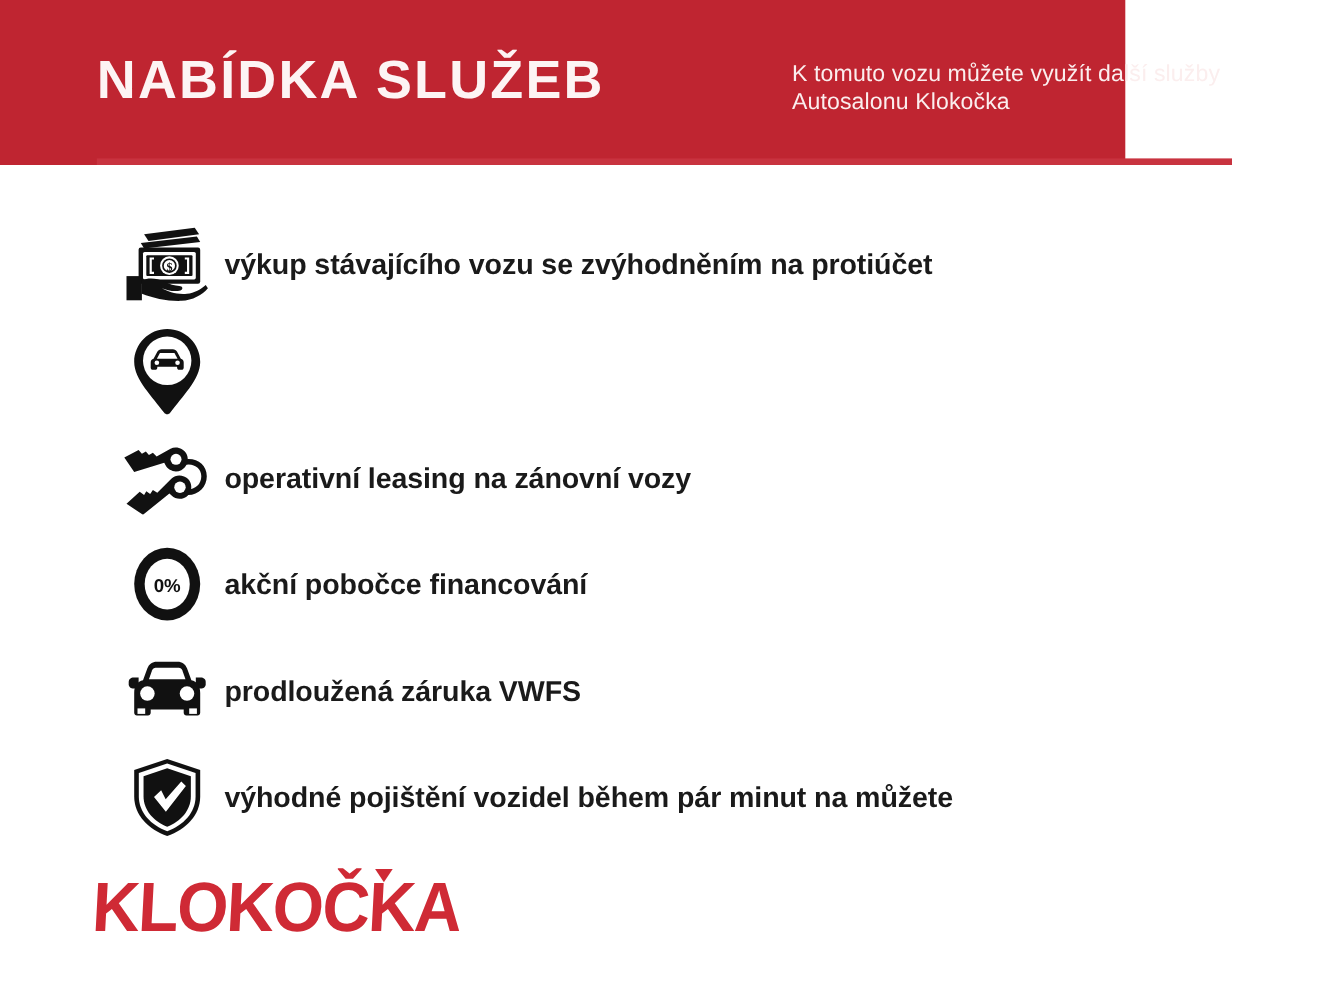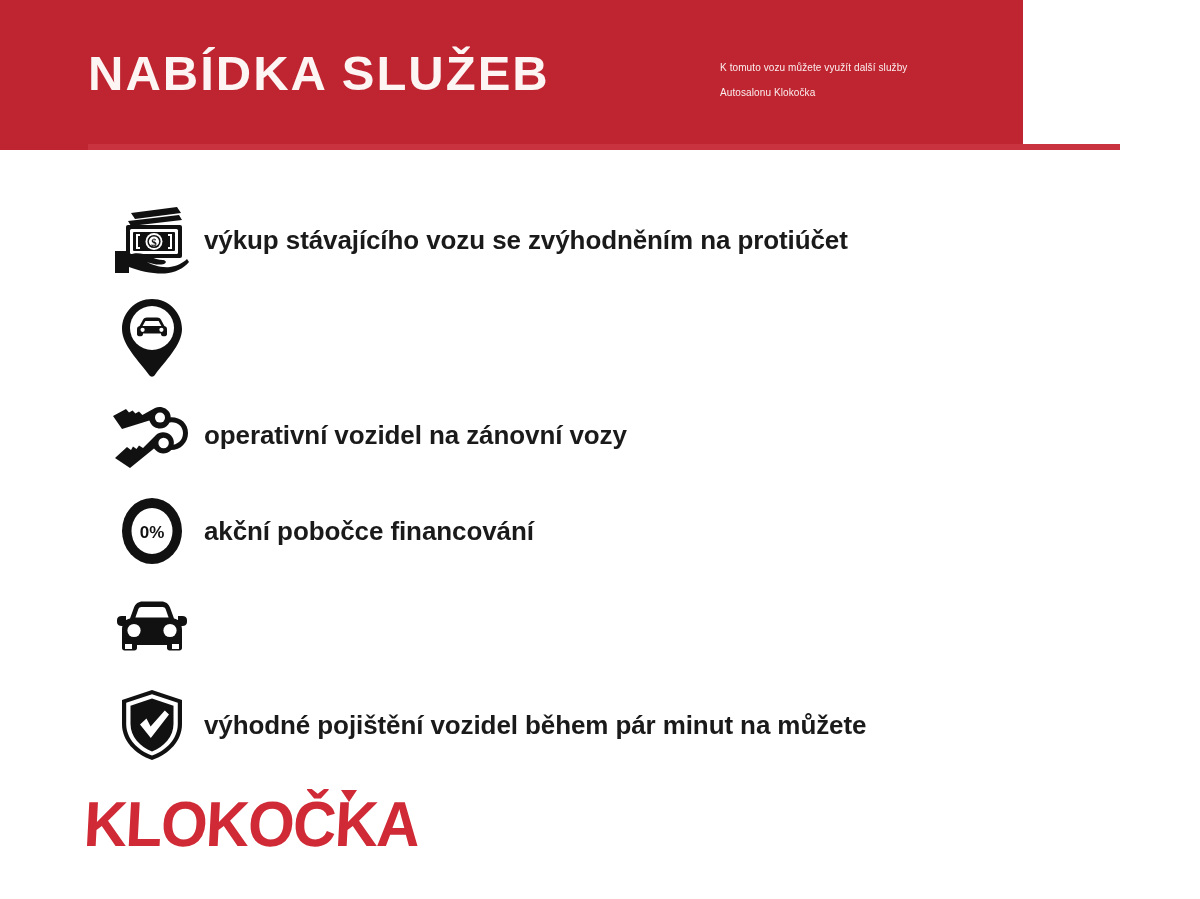--- a/index.html
+++ b/index.html
@@ -43,21 +43,21 @@
     letter-spacing: 2.0px;
     line-height: 58px;
     white-space: nowrap;
     font-stretch: condensed;
   }
   .header-subtitle {
     position: absolute;
     left: 632px;
     top: 55px;
     width: 420px;
-    font-size: 10px;
+    font-size: 21px;
     font-weight: normal;
     color: #fbeeee;
     line-height: 25px;
     letter-spacing: 0.1px;
   }
   .header-subtitle .sub-line {
     display: block;
     white-space: nowrap;
   }
   
@@ -194,21 +194,21 @@
         <path d="M5 56 L17 45 L21 48 L23 44.5 L26.5 47 L29 43.5 L33 46 L46 33 C50 29 57 29.5 61 33.5
                  C65 37.6 64.8 44.5 60.8 48.4 C56.8 52.4 50 52.5 46 48.5 L44 46.6 L20 66 Z" fill="#111111"></path>
         <circle cx="53.6" cy="41" r="5.2" fill="#ffffff"></circle>
 
         <path d="M3 14 L16 7 L19 10.5 L22.6 8.4 L25.4 11.6 L29 9.6 L32.4 13 L45 6
                  C50 3.4 57 5.6 59.6 10.8 C62.2 16 60 22.8 54.8 25.4 C49.6 28 43 26 40.4 20.8
                  L39.3 18.6 L12 27 Z" fill="#111111"></path>
         <circle cx="50" cy="15.6" r="5" fill="#ffffff"></circle>
       </svg>
     </span>
-    <span class="service-label">operativní vozidel na zánovní vozy</span>
+    <span class="service-label">operativní leasing na zánovní vozy</span>
   </div>
 
   <div class="service-row">
     <span class="service-icon">
       <svg width="64" height="70" viewBox="0 0 64 70" fill="none" xmlns="http://www.w3.org/2000/svg">
         <ellipse cx="32" cy="35" rx="30" ry="33" fill="#111111"></ellipse>
         <ellipse cx="32" cy="35" rx="20.5" ry="23" fill="#ffffff"></ellipse>
         <text x="32" y="42" font-family="'Liberation Sans', sans-serif" font-size="17" font-weight="bold" fill="#111111" text-anchor="middle">0%</text>
       </svg>
     </span>
@@ -230,20 +230,21 @@
         <path d="M25.5 7 L46.5 7 C48 7 49.2 7.9 49.7 9.3 L52.6 17.5 L19.4 17.5 L22.3 9.3
                  C22.8 7.9 24 7 25.5 7 Z" fill="#ffffff"></path>
 
         <circle cx="18" cy="30.5" r="6.6" fill="#ffffff"></circle>
         <circle cx="54" cy="30.5" r="6.6" fill="#ffffff"></circle>
 
         <rect x="9" y="44" width="7" height="5" fill="#ffffff"></rect>
         <rect x="56" y="44" width="7" height="5" fill="#ffffff"></rect>
       </svg>
     </span>
+    <span class="service-label">prodloužená záruka VWFS</span>
   </div>
 
   <div class="service-row">
     <span class="service-icon">
       <svg width="64" height="72" viewBox="0 0 64 72" fill="none" xmlns="http://www.w3.org/2000/svg">
         <path d="M32 1 L62 11 L62 35 C62 52 49 65 32 71 C15 65 2 52 2 35 L2 11 Z" fill="#111111"></path>
         <path d="M32 5.2 L57.8 13.8 L57.8 35 C57.8 49.6 46.6 61.2 32 66.6
                  C17.4 61.2 6.2 49.6 6.2 35 L6.2 13.8 Z" fill="#ffffff"></path>
         <path d="M32 9.5 L53.5 16.7 L53.5 35 C53.5 47.6 44 57.8 32 62.5
                  C20 57.8 10.5 47.6 10.5 35 L10.5 16.7 Z" fill="#111111"></path>

